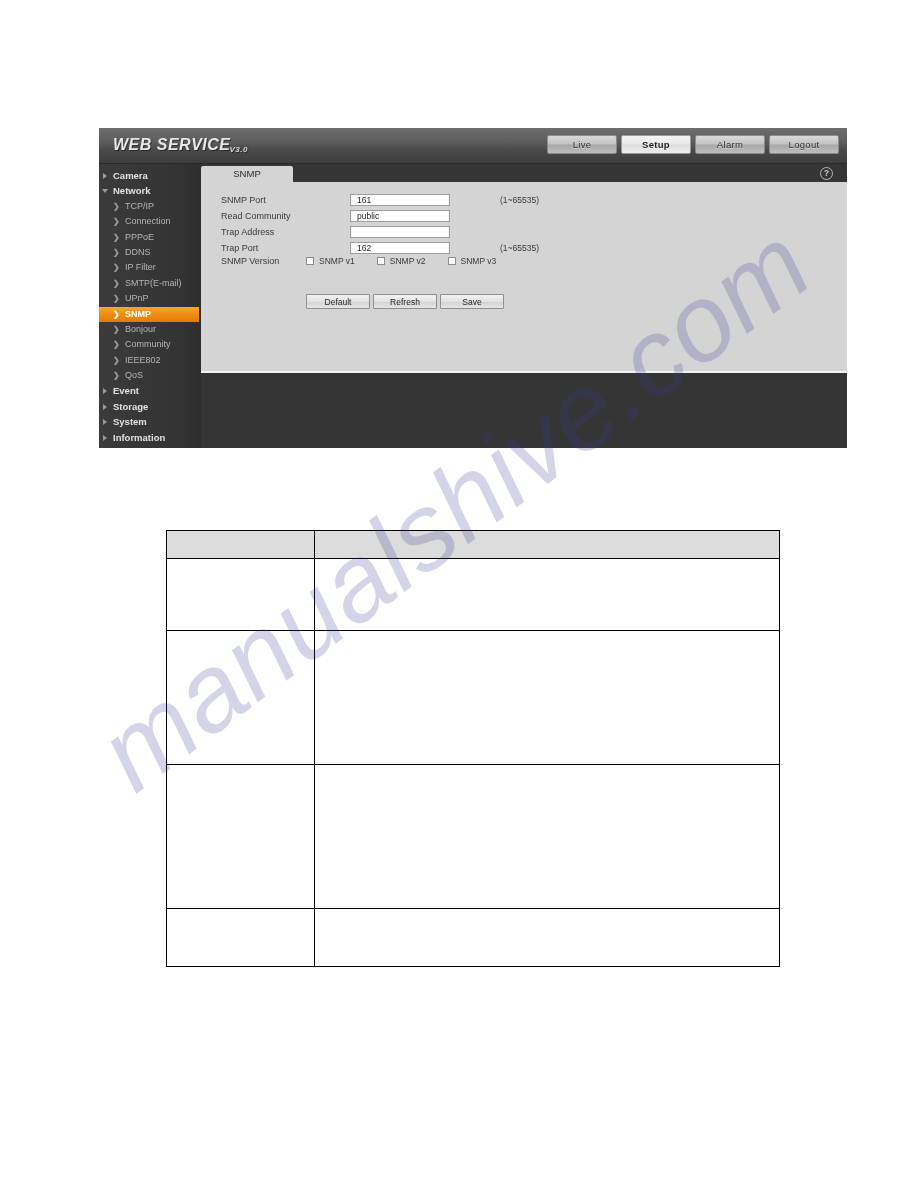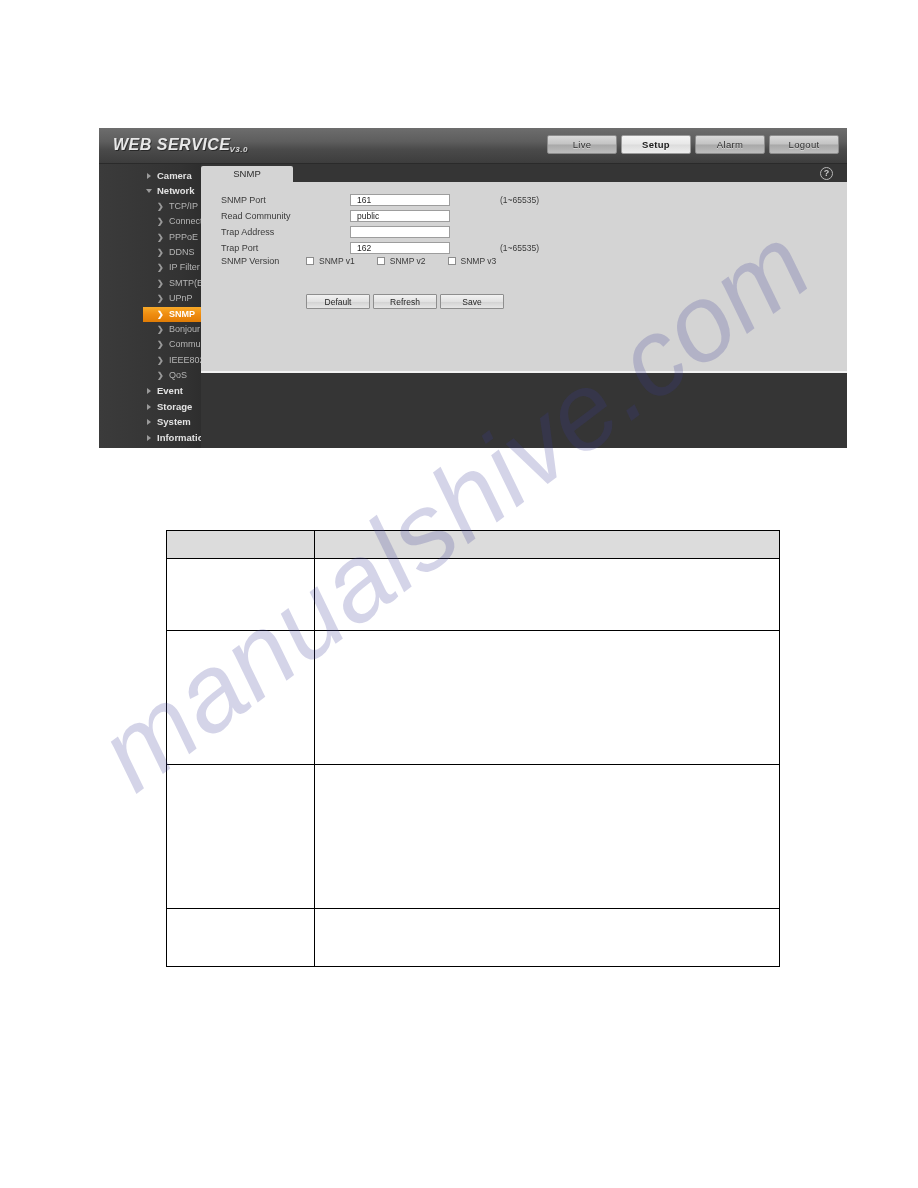--- a/index.html
+++ b/index.html
@@ -123,21 +123,20 @@
   }
 
   
   #sidebar {
     position: absolute;
     left: 0; top: 0;
     width: 102px;
     height: 284px;
     background: linear-gradient(to right, #3b3b3b 0%, #333333 80%, #2e2e2e 100%);
     padding-top: 4px;
-    padding-left: 44px;
   }
   .side-group {
     position: relative;
     height: 15.4px;
     line-height: 15.4px;
     padding-left: 14px;
     font-size: 9.5px;
     font-weight: bold;
     color: #e2e2e2;
     cursor: pointer;

